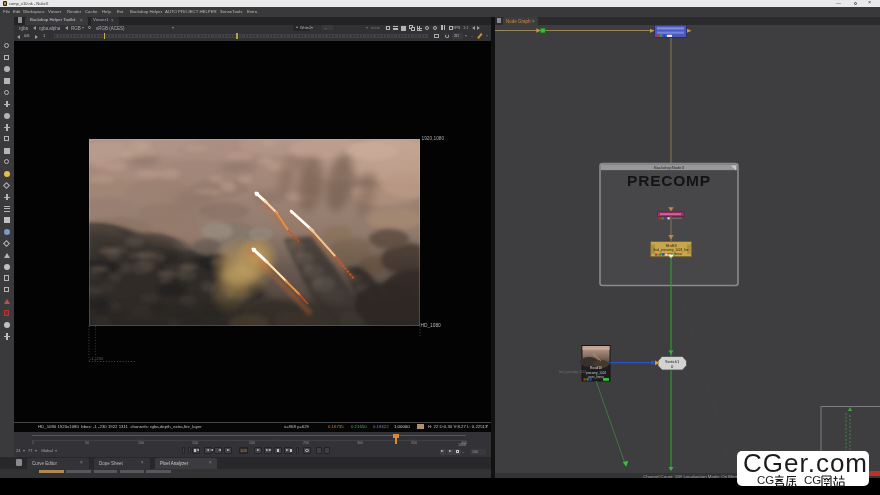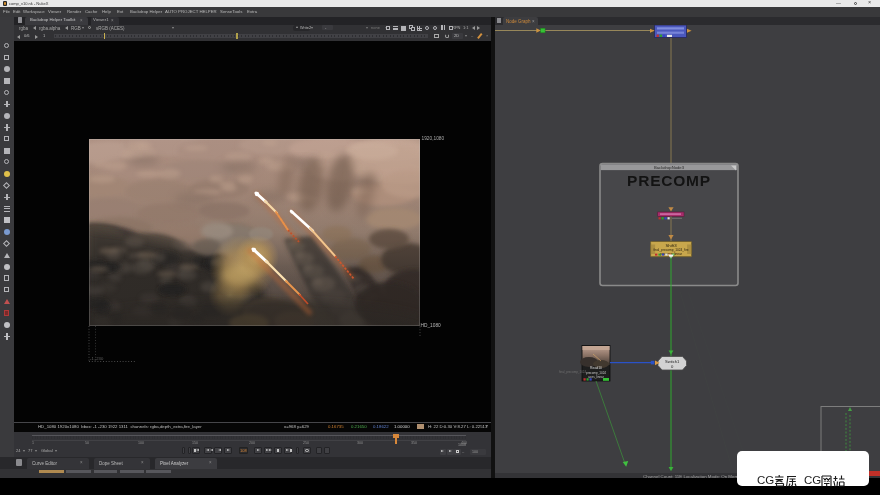--- a/index.html
+++ b/index.html
@@ -823,20 +823,21 @@
       </svg>
 </div>
 <div class="abs" style="left:495px;top:16.5px;width:385px;height:8px;background:#2b2b2e"></div>
 <div class="abs" style="left:497px;top:18px;width:4px;height:5px;background:#8a8a8e"></div>
 <div class="abs" style="left:503px;top:17px;width:35px;height:7.5px;background:#3d3d40;border-radius:2px 2px 0 0"></div>
 <div class="t" style="left:506px;top:18.5px;font-size:9px;transform:scale(.5);color:#cf8a3a">Node Graph</div>
 <div class="t" style="left:531.5px;top:18.5px;font-size:9px;transform:scale(.5);color:#999">×</div>
 
 <div class="abs" style="left:869px;top:471px;width:11px;height:5px;background:#c03028"></div>
 <div class="abs" style="left:736.5px;top:450.5px;width:132.5px;height:35.5px;background:#fff;border-radius:5px"></div>
+<div class="t" style="left:743px;top:449.7px;font-size:26px;transform:scale(1);color:#1c1c1c;letter-spacing:1px">CGer.com</div>
 <div class="t" style="left:757px;top:474.8px;font-size:11.5px;color:#1c1c1c">CG</div>
     <div class="t" style="left:804px;top:474.8px;font-size:11.5px;color:#1c1c1c">CG</div>
     <svg class="abs" style="left:774px;top:474.5px" width="76" height="12" viewBox="0 0 76 12">
       <g stroke="#1c1c1c" stroke-width="1.15" fill="none">
         <path d="M1,2 L9.5,2 M5.2,0 L5.2,2 M1.5,4.5 L9,4.5 M2,4.5 L8.5,7 M8.5,4.5 L2,7 M1,8.5 L9.5,8.5 M2.5,8.5 L2.5,11.5 M2.5,11 L9.5,11 M9.5,8.5 L9.5,11.5"></path>
         <path d="M13,1.5 L22,1.5 M14,1.5 L12.5,11.5 M15.5,4 L21.5,4 M15.2,6.5 L21.8,6.5 M18.5,4 L18.5,10 M16,8.5 L15,11 M21,8.5 L22,11 M18.5,10 L17,11.5"></path>
         <path d="M48,1 L48,11.5 M48,1 L57,1 M57,1 L57,11.5 M49.5,3 L52,6.5 M52.5,3 L50,6.5 M52.5,3.2 L55.5,6.7 M56,3.2 L53.2,6.7 M50,8.5 L55.5,8.5 M52.7,8.5 L52.7,11"></path>
         <path d="M61.5,1 L61.5,6 M59.5,3.5 L63.5,3.5 M59.8,6 L61,11.5 M63.5,6.5 L63,11 M67.5,0.5 L67.5,4 M65,4 L70.5,4 M65.5,7 L70,7 M65.5,7 L65.5,11 M70,7 L70,11 M65,11 L70.5,11"></path>
       </g>
     </svg>

